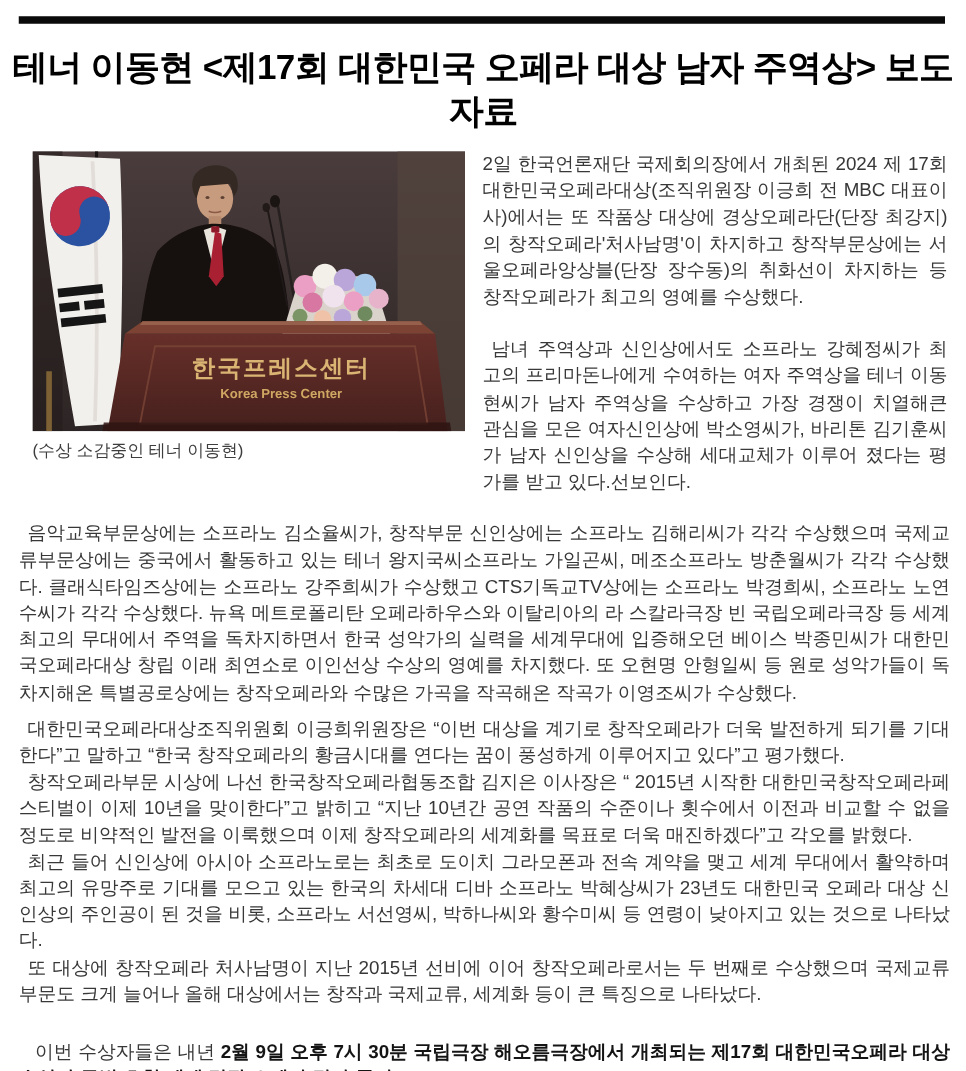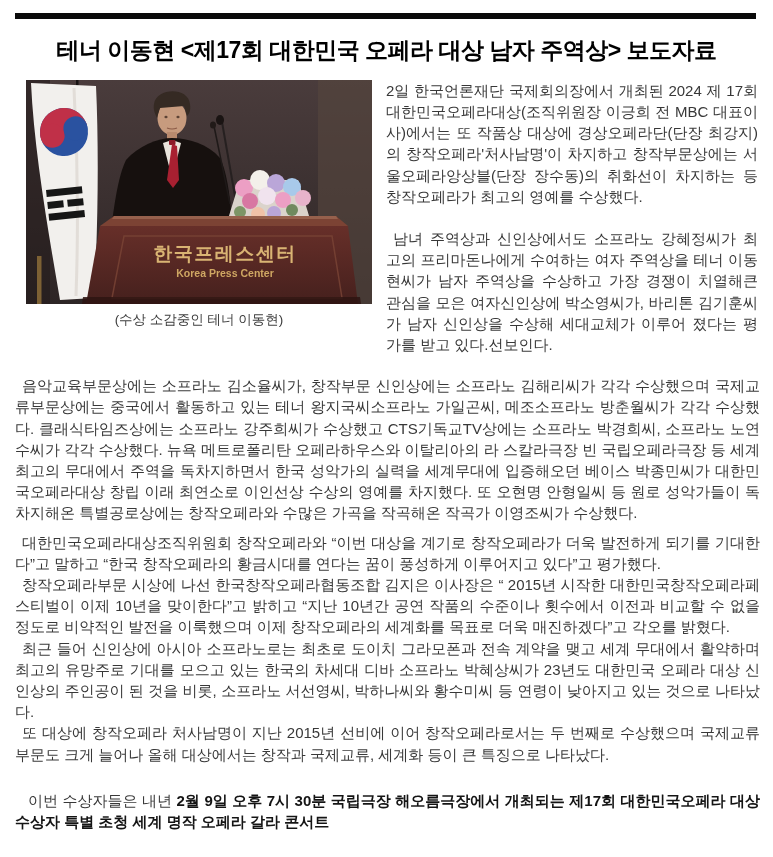--- a/index.html
+++ b/index.html
@@ -11,37 +11,37 @@
     overflow: hidden;
     font-family: "Liberation Sans", sans-serif;
     color: #383838;
   }
   .top-rule {
     height: 6px;
     background: #0a0a0a;
     margin: 13px 17px 0 15px;
   }
   .page-title {
-    font-size: 23px;
+    font-size: 28px;
     font-weight: bold;
     color: #000000;
     text-align: center;
     letter-spacing: -0.5px;
     margin: 17px 6px 15px 6px;
     line-height: 1.25;
   }
   .content-row {
     display: flex;
     align-items: flex-start;
     margin: 0 15px 0 26px;
   }
   .figure { width: 346px; flex: 0 0 346px; }
   .photo-svg { display: block; width: 346px; height: 224px; }
   .photo-caption {
-    text-align: center;
+    text-align: left;
     font-size: 13.5px;
     color: #3d3d3d;
     margin-top: 7px;
   }
   .right-col { flex: 1 1 auto; margin-left: 14px; }
   .para {
     font-size: 15px;
     line-height: 21.2px;
     text-align: justify;
     word-break: break-all;
@@ -158,21 +158,21 @@
 
     <div class="right-col">
       <p class="para">2일 한국언론재단 국제회의장에서 개최된 2024 제 17회 대한민국오페라대상(조직위원장 이긍희 전 MBC 대표이사)에서는 또 작품상 대상에 경상오페라단(단장 최강지)의 창작오페라'처사남명'이 차지하고 창작부문상에는 서울오페라앙상블(단장 장수동)의 취화선이 차지하는 등 창작오페라가 최고의 영예를 수상했다.</p>
       <p class="para indent"> 남녀 주역상과 신인상에서도 소프라노 강혜정씨가 최고의 프리마돈나에게 수여하는 여자 주역상을 테너 이동현씨가 남자 주역상을 수상하고 가장 경쟁이 치열해큰 관심을 모은 여자신인상에 박소영씨가, 바리톤 김기훈씨가 남자 신인상을 수상해 세대교체가 이루어 졌다는 평가를 받고 있다.선보인다.</p>
     </div>
 
   </div>
 
   <div class="body-col">
     <p class="para indent gap-after"> 음악교육부문상에는 소프라노 김소율씨가, 창작부문 신인상에는 소프라노 김해리씨가 각각 수상했으며 국제교류부문상에는 중국에서 활동하고 있는 테너 왕지국씨소프라노 가일곤씨, 메조소프라노 방춘월씨가 각각 수상했다. 클래식타임즈상에는 소프라노 강주희씨가 수상했고 CTS기독교TV상에는 소프라노 박경희씨, 소프라노 노연수씨가 각각 수상했다. 뉴욕 메트로폴리탄 오페라하우스와 이탈리아의 라 스칼라극장 빈 국립오페라극장 등 세계 최고의 무대에서 주역을 독차지하면서 한국 성악가의 실력을 세계무대에 입증해오던 베이스 박종민씨가 대한민국오페라대상 창립 이래 최연소로 이인선상 수상의 영예를 차지했다. 또 오현명 안형일씨 등 원로 성악가들이 독차지해온 특별공로상에는 창작오페라와 수많은 가곡을 작곡해온 작곡가 이영조씨가 수상했다.</p>
-    <p class="para indent"> 대한민국오페라대상조직위원회 창작오페라와 “이번 대상을 계기로 창작오페라가 더욱 발전하게 되기를 기대한다”고 말하고 “한국 창작오페라의 황금시대를 연다는 꿈이 풍성하게 이루어지고 있다”고 평가했다.</p>
+    <p class="para indent"> 대한민국오페라대상조직위원회 이긍희위원장은 “이번 대상을 계기로 창작오페라가 더욱 발전하게 되기를 기대한다”고 말하고 “한국 창작오페라의 황금시대를 연다는 꿈이 풍성하게 이루어지고 있다”고 평가했다.</p>
     <p class="para indent"> 창작오페라부문 시상에 나선 한국창작오페라협동조합 김지은 이사장은 “ 2015년 시작한 대한민국창작오페라페스티벌이 이제 10년을 맞이한다”고 밝히고 “지난 10년간 공연 작품의 수준이나 횟수에서 이전과 비교할 수 없을 정도로 비약적인 발전을 이룩했으며 이제 창작오페라의 세계화를 목표로 더욱 매진하겠다”고 각오를 밝혔다.</p>
     <p class="para indent"> 최근 들어 신인상에 아시아 소프라노로는 최초로 도이치 그라모폰과 전속 계약을 맺고 세계 무대에서 활약하며 최고의 유망주로 기대를 모으고 있는 한국의 차세대 디바 소프라노 박혜상씨가 23년도 대한민국 오페라 대상 신인상의 주인공이 된 것을 비롯, 소프라노 서선영씨, 박하나씨와 황수미씨 등 연령이 낮아지고 있는 것으로 나타났다.</p>
     <p class="para indent"> 또 대상에 창작오페라 처사남명이 지난 2015년 선비에 이어 창작오페라로서는 두 번째로 수상했으며 국제교류 부문도 크게 늘어나 올해 대상에서는 창작과 국제교류, 세계화 등이 큰 특징으로 나타났다.</p>
 
     <p class="para closing"><span> 이번 수상자들은 내년 </span><b>2월 9일 오후 7시 30분 국립극장 해오름극장에서 개최되는 제17회 대한민국오페라 대상 수상자 특별 초청 세계 명작 오페라 갈라 콘서트</b></p>
   </div>
 
 </div>
 
 </body></html>

